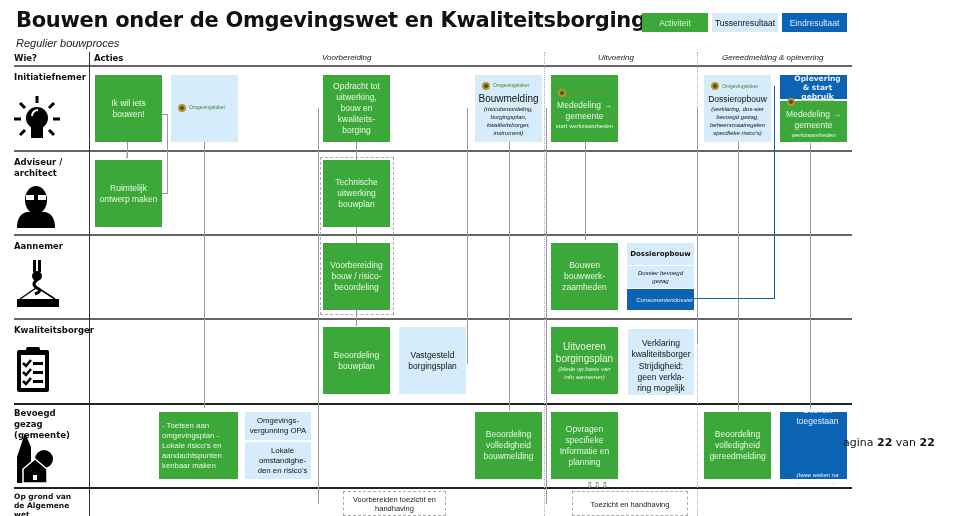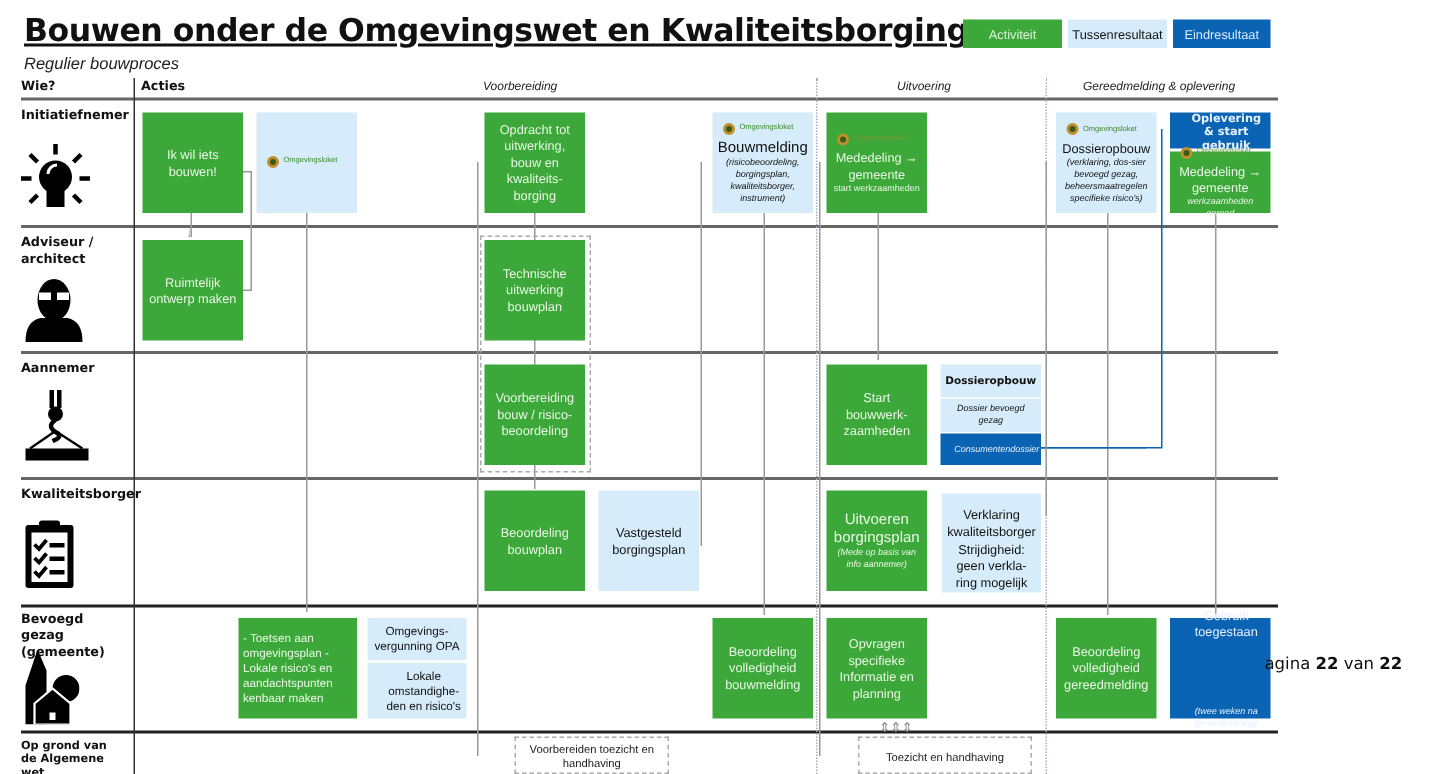--- a/index.html
+++ b/index.html
@@ -1,21 +1,21 @@
 <!DOCTYPE html>
 <html><head>
   <meta charset="utf-8">
   <style>
     * { box-sizing: border-box; margin: 0; padding: 0; }
     html, body { width: 955px; height: 516px; overflow: hidden; background: #ffffff; }
     body { position: relative; font-family: "Liberation Sans", sans-serif; color: #111; }
 
     .abs { position: absolute; }
 
-    .title { left: 16px; top: 8px; font-family: "DejaVu Sans", sans-serif; font-weight: bold; font-size: 21px; letter-spacing: -0.3px; color: #111; white-space: nowrap; text-decoration: underline; }
+    .title { left: 16px; top: 8px; font-family: "DejaVu Sans", sans-serif; font-weight: bold; font-size: 21px; letter-spacing: -0.3px; color: #111; white-space: nowrap; }
     .subtitle { left: 16px; top: 37px; font-style: italic; font-size: 11px; color: #222; }
 
     .legend-item { top: 13px; height: 19px; font-size: 8.5px; display: flex; align-items: center; justify-content: center; }
     .legend-act { left: 642px; width: 66px; background: #3ca83a; color: #dff3da; }
     .legend-tus { left: 712px; width: 66px; background: #d6ecfa; color: #111; }
     .legend-eind { left: 782px; width: 65px; background: #0b64b3; color: #d8eaff; }
 
     .hdr { top: 53px; font-size: 9px; white-space: nowrap; }
     .hdr-bold { font-weight: bold; font-family: "DejaVu Sans", sans-serif; font-size: 8.5px; }
     .hdr-ital { font-style: italic; font-size: 8px; color: #222; }
@@ -199,21 +199,21 @@
   <span>Ruimtelijk ontwerp maken</span>
 </div>
 <div class="box green" style="left:323px; top:160px; width:67px; height:67px;">
   <span>Technische uitwerking bouwplan</span>
 </div>
 
 <div class="box green" style="left:323px; top:243px; width:67px; height:67px;">
   <span>Voorbereiding bouw / risico-beoordeling</span>
 </div>
 <div class="box green" style="left:551px; top:243px; width:67px; height:67px;">
-  <span>Start bouwwerk-zaamheden</span>
+  <span>Bouwen bouwwerk-zaamheden</span>
 </div>
 <div class="box light" style="left:627px; top:243px; width:67px; height:22px; font-weight:bold; font-family:'DejaVu Sans',sans-serif; font-size:7px;">
   <span>Dossieropbouw</span>
 </div>
 <div class="box light" style="left:627px; top:266px; width:67px; height:22px;">
   <span class="small-ital">Dossier bevoegd gezag</span>
 </div>
 <div class="box blue" style="left:627px; top:289px; width:67px; height:21px;">
   <span class="small-ital">Consumentendossier</span>
 </div>

